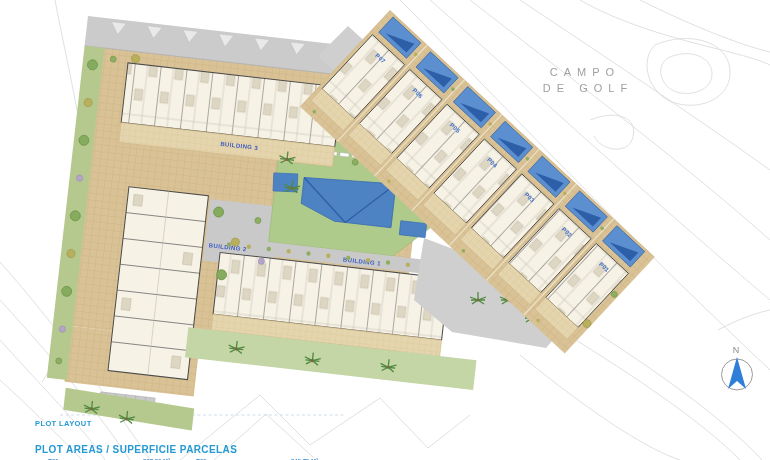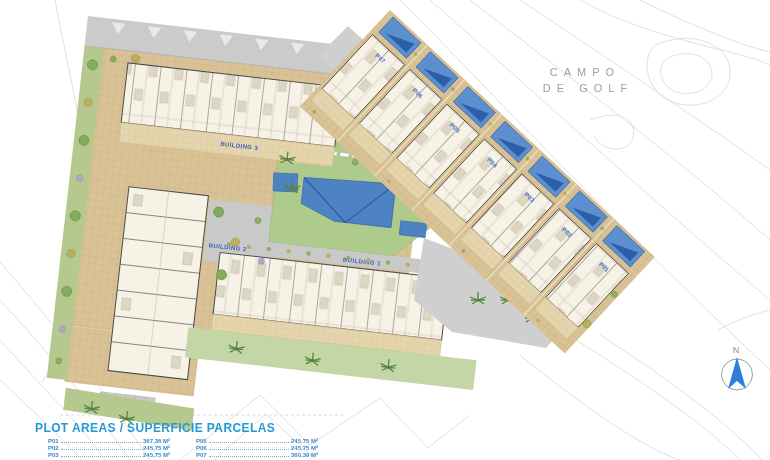--- a/index.html
+++ b/index.html
@@ -6,21 +6,21 @@
   .stage{position:relative;width:770px;height:460px;background:#ffffff;overflow:hidden;
          font-family:"Liberation Sans",sans-serif;}
   .map-svg{position:absolute;left:0;top:0;}
   svg text{font-family:"Liberation Sans",sans-serif;}
   .bldg-label{font-size:6px;font-weight:bold;fill:#3c5cc0;letter-spacing:.4px;}
   .plot-label{font-size:6px;font-weight:bold;fill:#3f6fd0;letter-spacing:.3px;}
   .golf-label{fill:#a0a0a0;font-size:11px;letter-spacing:6px;}
   .compass-n{fill:#8a8a8a;font-size:9px;}
   .legend{position:absolute;left:35px;top:419px;width:320px;color:#2599d4;}
   .legend-title{font-size:7.5px;font-weight:bold;letter-spacing:.4px;color:#2599d4;}
-  .legend-subtitle{font-size:12px;font-weight:bold;letter-spacing:.4px;color:#2599d4;margin-top:2px;}
+  .legend-subtitle{font-size:10px;font-weight:bold;letter-spacing:.4px;color:#2599d4;margin-top:16px;}
   .legend-table{display:flex;gap:26px;margin:3px 0 0 13px;}
   .legend-col{width:122px;display:flex;flex-direction:column;}
   .legend-row{display:flex;align-items:flex-end;font-size:6px;line-height:6.8px;color:#3b87c9;font-weight:600;}
   .legend-row .dots{flex:1;border-bottom:1px dotted #76abdb;margin:0 2px 1.5px 2px;}
   .legend-row .pv{white-space:nowrap;}
 </style>
 </head>
 <body>
 
 <div class="stage">
@@ -283,20 +283,21 @@
   </g>
 
   <g>
     <circle cx="737" cy="374.5" r="15.5" fill="#ffffff" stroke="#9a9a9a" stroke-width="1"></circle>
     <path d="M737 357 L746 389 L737 381 L728 389 Z" fill="#2f7fd9"></path>
     <text x="736" y="353" text-anchor="middle" class="compass-n">N</text>
   </g>
 </svg>
 
 <div class="legend">
+  <div class="legend-title">PLOT LAYOUT</div>
   <div class="legend-subtitle">PLOT AREAS / SUPERFICIE PARCELAS</div>
   <div class="legend-table">
     <div class="legend-col">
       <div class="legend-row">
         <span class="pl">P01</span>
         <span class="dots"></span>
         <span class="pv">367,36 M²</span>
       </div>
       <div class="legend-row">
         <span class="pl">P02</span>

